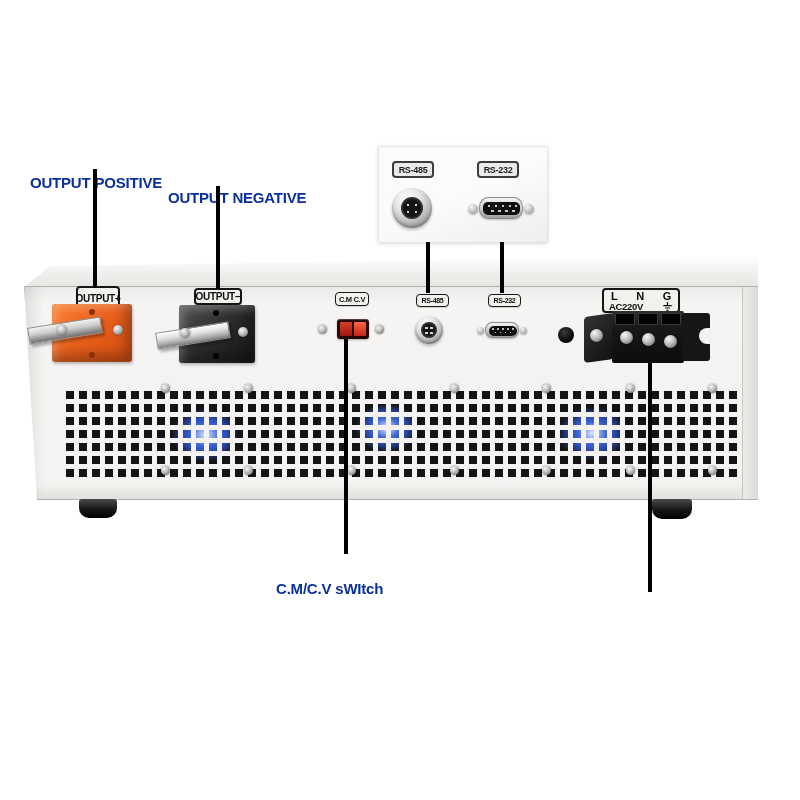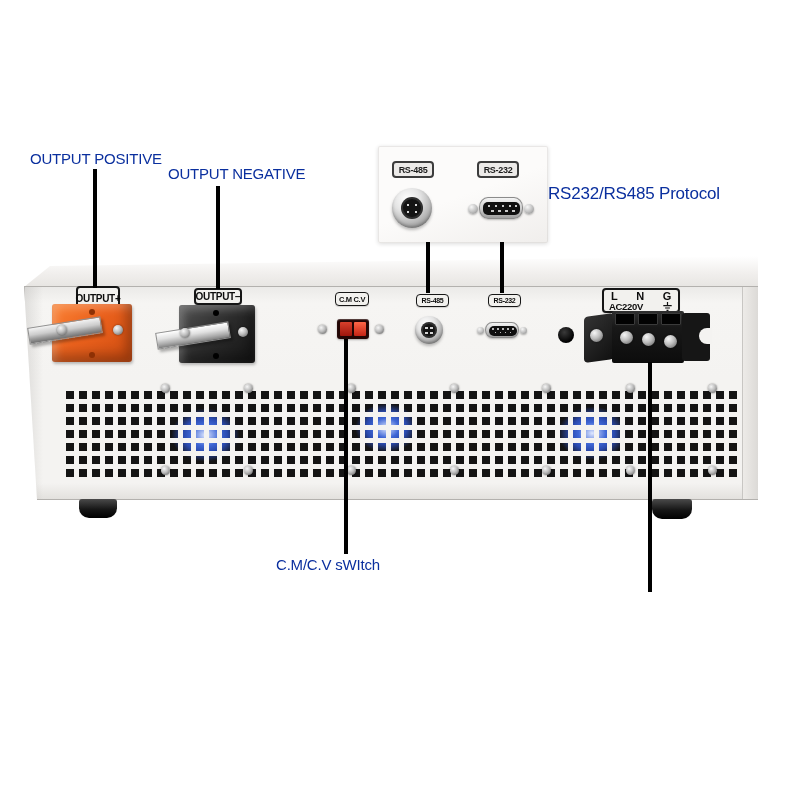--- a/index.html
+++ b/index.html
@@ -4,22 +4,22 @@
 <style>
   html,body { margin:0; padding:0; background:#ffffff; }
   .stage {
     position:relative; width:800px; height:800px; background:#fff;
     font-family:"Liberation Sans","DejaVu Sans",sans-serif; overflow:hidden;
   }
   .stage * { box-sizing:border-box; }
 
   
   .ann {
-    position:absolute; font-weight:400; font-size:15px; letter-spacing:-0.2px;
-    color:var(--annotation-text,#0a2f9e); white-space:nowrap;
+    position:absolute; font-weight:700; font-size:15px; letter-spacing:-0.2px;
+    color:var(--annotation-text,#0a2f9e); white-space:nowrap;margin-top:24px;
   }
   .ann.lg { font-size:17px; }
 
   
   .leader { position:absolute; width:4px; background:var(--leader-line,#000); z-index:40; }
 
   
   .inset {
     position:absolute; left:378px; top:146px; width:170px; height:97px; z-index:5;
     background:linear-gradient(160deg,#fcfbfa 50%,#f0eeec 100%);
@@ -317,16 +317,15 @@
 
   <div class="leader" style="left:93px;top:169px;height:119px"></div>
   <div class="leader" style="left:216px;top:186px;height:103px"></div>
   <div class="leader" style="left:426px;top:242px;height:51px"></div>
   <div class="leader" style="left:500px;top:242px;height:51px"></div>
   <div class="leader" style="left:344px;top:339px;height:215px"></div>
   <div class="leader" style="left:648px;top:362px;height:230px"></div>
 
   <div class="ann" style="left:30px;top:150px">OUTPUT POSITIVE</div>
   <div class="ann" style="left:168px;top:165px">OUTPUT NEGATIVE</div>
-  <div class="ann lg" style="left:548px;top:184px">RS232/RS485 Protocol</div>
   <div class="ann" style="left:276px;top:556px">C.M/C.V sWItch</div>
 
 </div>
 
 </body></html>

